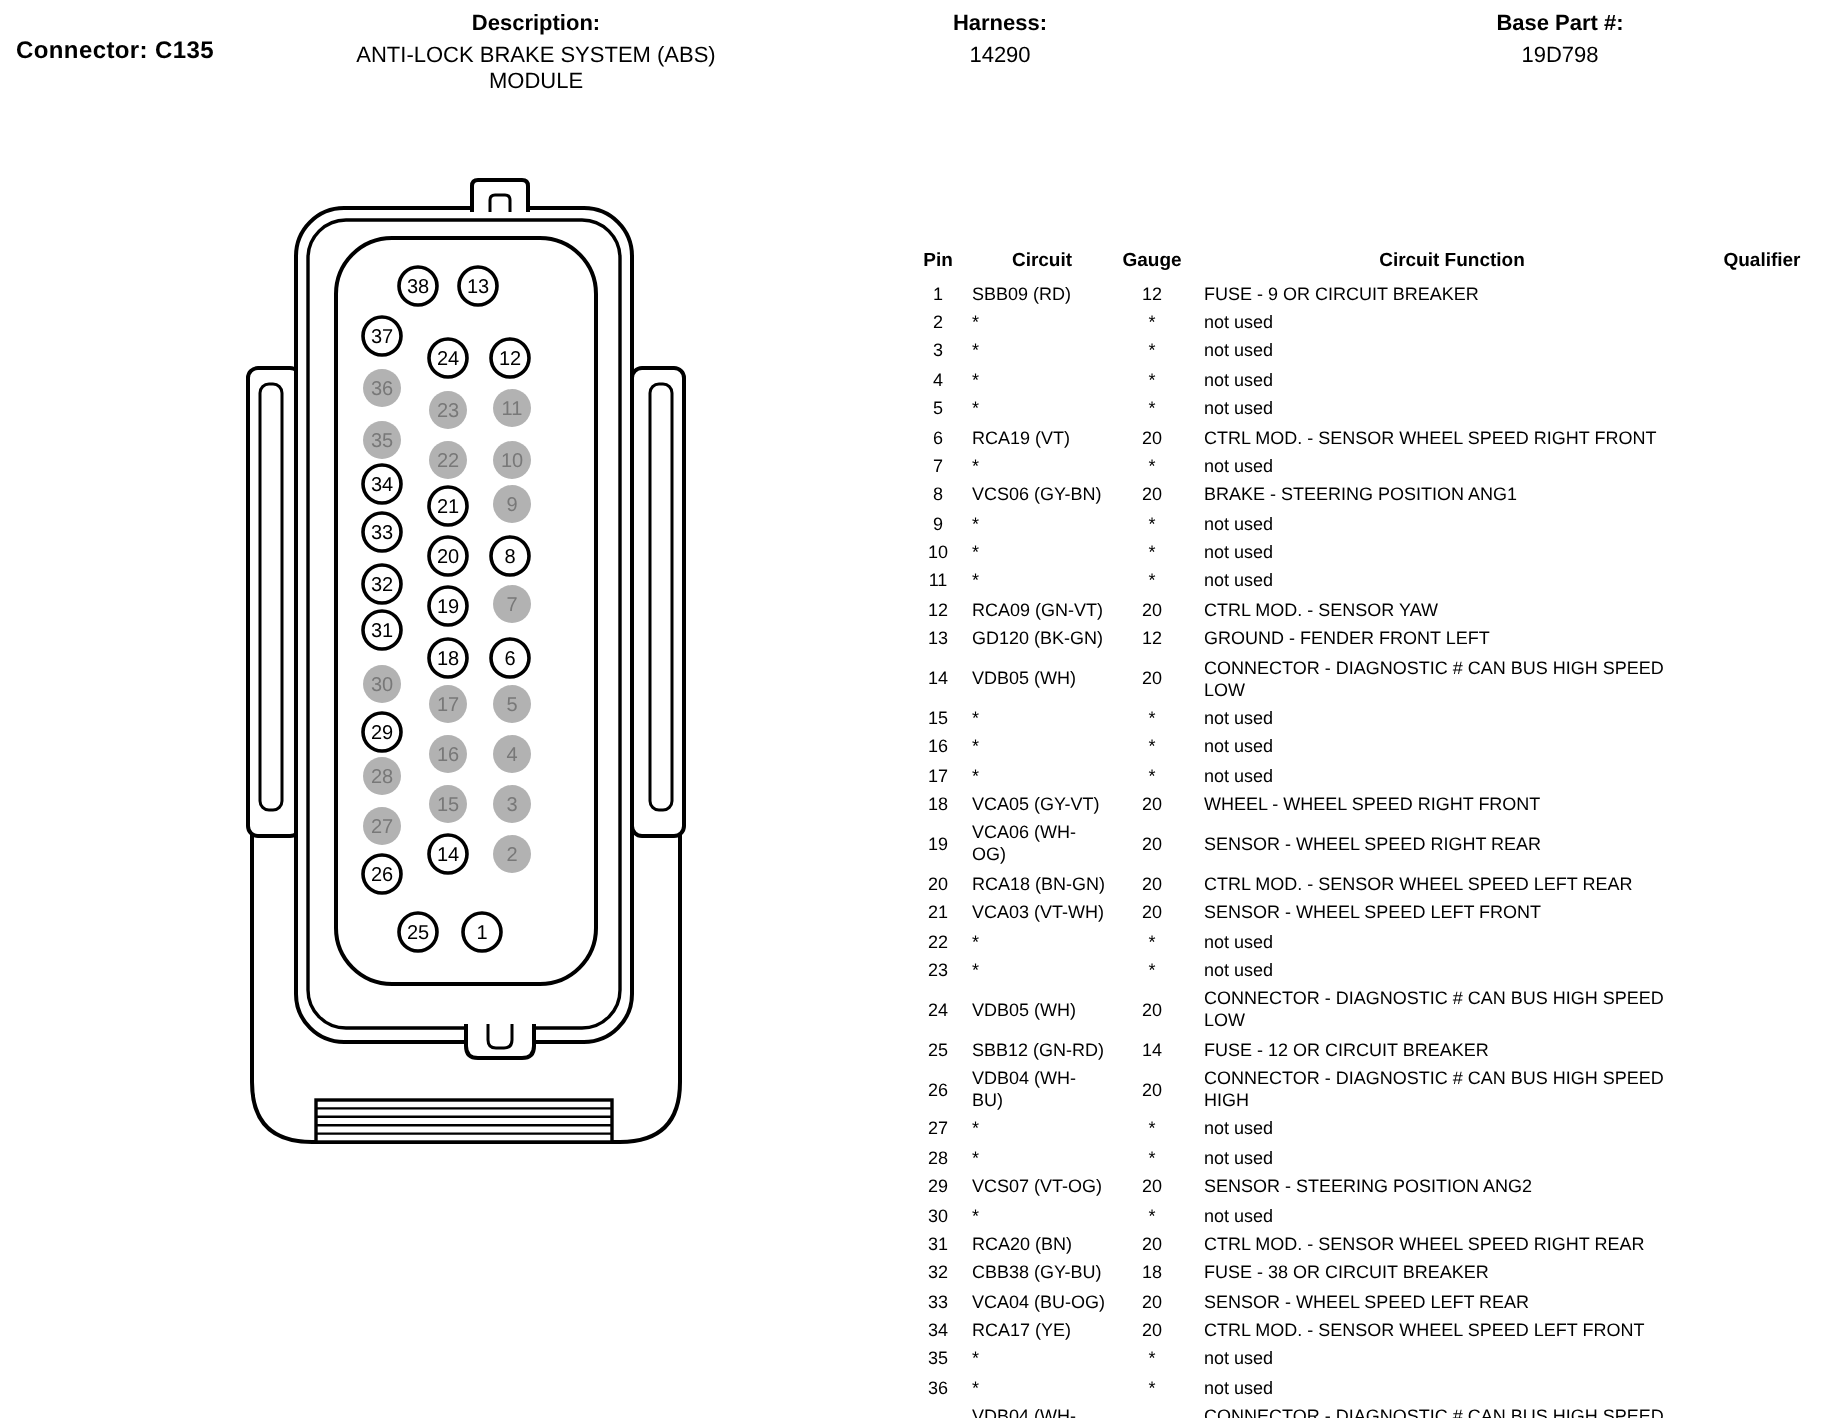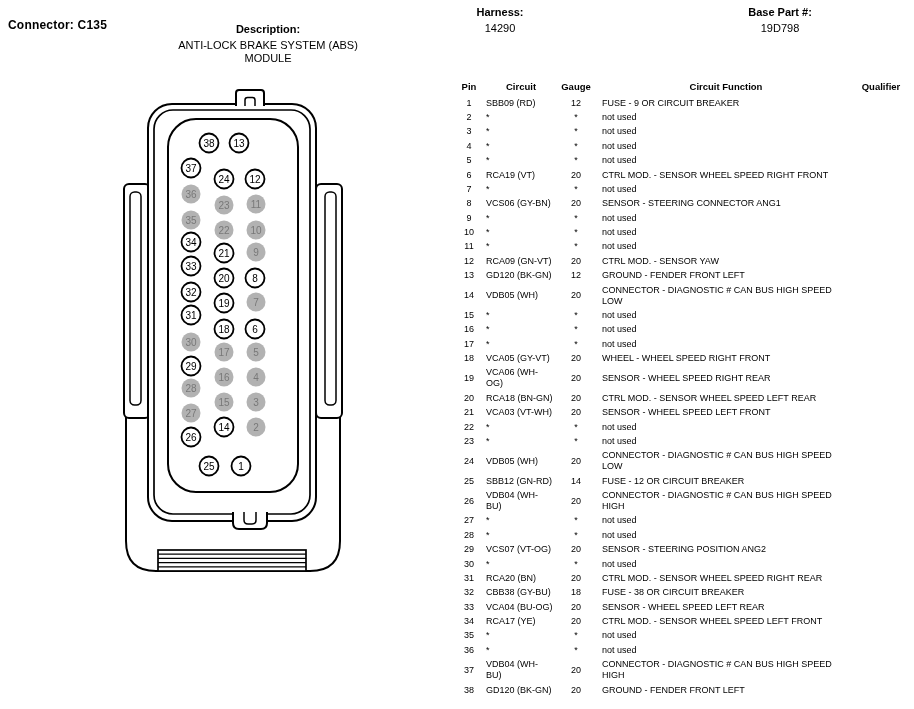--- a/index.html
+++ b/index.html
@@ -4,30 +4,30 @@
 <style>
   html,body{margin:0;padding:0;background:#fff;}
   body{width:914px;height:709px;position:relative;font-family:"Liberation Sans",sans-serif;color:#000;overflow:hidden;}
   .abs{position:absolute;}
 
   
   .conn-title{left:8px;top:18px;font-size:12px;font-weight:bold;letter-spacing:.2px;}
   .hdr-block{top:6px;text-align:center;}
   .hdr-label{font-size:11px;font-weight:bold;}
   .hdr-value{font-size:11px;line-height:13px;margin-top:4px;white-space:pre-line;}
-  #desc-block{left:168px;width:200px;margin-top:17px;}
+  #desc-block{left:168px;width:200px;}
   #harness-block{left:440px;width:120px;}
   #basepart-block{left:715px;width:130px;}
 
   
   #connector-svg{left:100px;top:82px;width:260px;height:503px;}
 
   
   #pin-table{left:452px;top:80px;width:462px;}
-  .thead{display:flex;align-items:flex-start;}
+  .thead{display:flex;align-items:flex-start;margin-top:44px;}
   .thead .cell{font-weight:bold;font-size:9.5px;line-height:12px;padding:1px 0 3px 0;text-align:center;}
   .trow{display:flex;align-items:center;}
   .trow .cell{font-size:9px;line-height:11px;padding:1.7px 0;}
   .c-pin{width:34px;text-align:center;}
   .c-circuit{width:70px;text-align:left;white-space:pre-line;}
   .c-gauge{width:40px;text-align:center;}
   .c-func{width:248px;margin-left:6px;text-align:left;white-space:pre-line;}
   .thead .c-func{text-align:center;}
   .c-qual{width:62px;text-align:center;}
 </style>
@@ -287,21 +287,21 @@
         <div class="cell c-pin">7</div>
         <div class="cell c-circuit">*</div>
         <div class="cell c-gauge">*</div>
         <div class="cell c-func">not used</div>
         <div class="cell c-qual"></div>
       </div>
       <div class="trow">
         <div class="cell c-pin">8</div>
         <div class="cell c-circuit">VCS06 (GY-BN)</div>
         <div class="cell c-gauge">20</div>
-        <div class="cell c-func">SENSOR - STEERING CONNECTOR ANG1</div>
+        <div class="cell c-func">BRAKE - STEERING POSITION ANG1</div>
         <div class="cell c-qual"></div>
       </div>
       <div class="trow">
         <div class="cell c-pin">9</div>
         <div class="cell c-circuit">*</div>
         <div class="cell c-gauge">*</div>
         <div class="cell c-func">not used</div>
         <div class="cell c-qual"></div>
       </div>
       <div class="trow">

